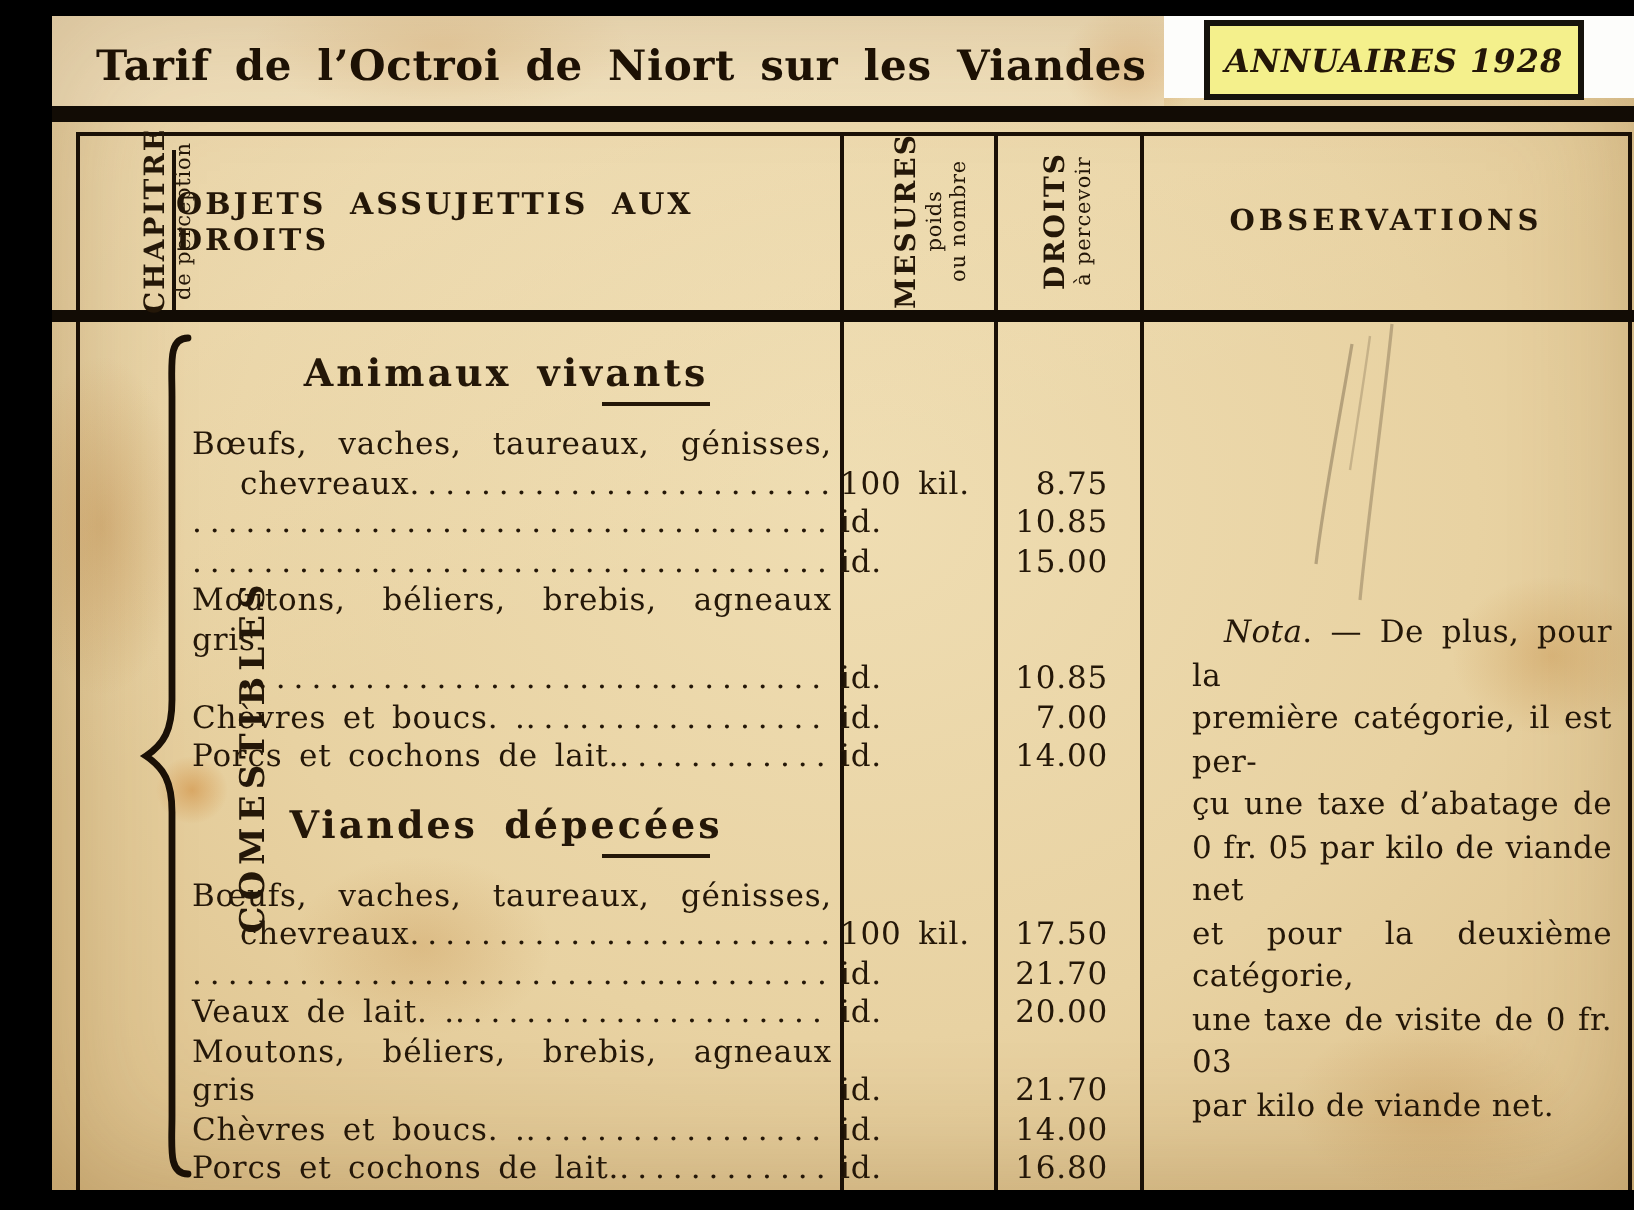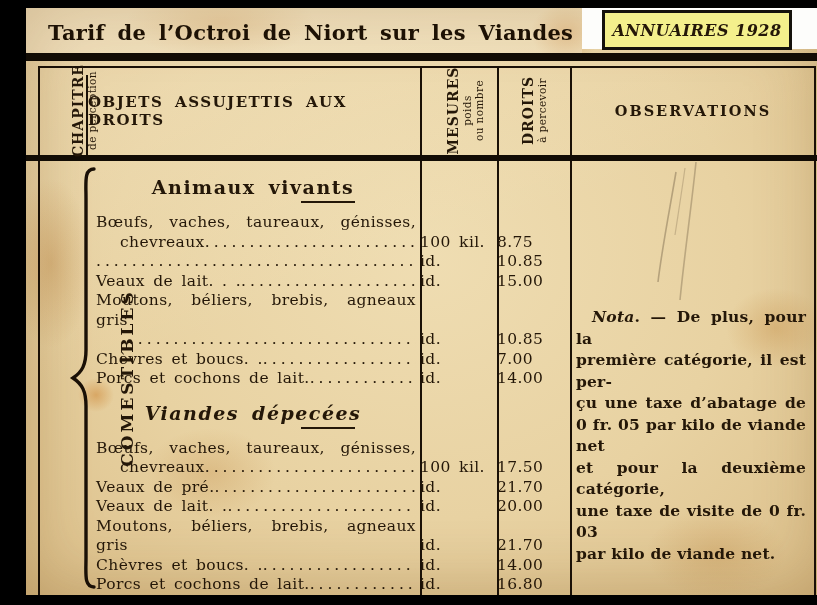--- a/index.html
+++ b/index.html
@@ -52,25 +52,25 @@
   .heading-rule{width:54px;height:2px;background:#241708;margin:2px auto 10px auto;}
   .row{display:flex;align-items:flex-end;font-size:15.5px;line-height:19.5px;
        letter-spacing:.4px;word-spacing:3px;}
   .label{width:334px;box-sizing:border-box;padding-left:10px;padding-right:4px;}
   .l1{text-align:justify;text-align-last:justify;}
   .l2{display:flex;align-items:flex-start;}
   .indent{padding-left:24px;}
   .dots{flex:1;overflow:hidden;white-space:nowrap;letter-spacing:4px;}
   .dots::after{content:"..........................................................................";}
   .measure{width:77px;text-align:left;box-sizing:border-box;}
-  .price{width:73px;text-align:left;box-sizing:border-box;padding-right:16px;}
+  .price{width:73px;text-align:right;box-sizing:border-box;padding-right:16px;}
   
   .obs-note{position:absolute;left:546px;top:298px;width:242px;box-sizing:border-box;
-            padding-left:4px;padding-right:8px;font-size:15.5px;line-height:21.5px;
-            letter-spacing:.2px;font-weight:bold;}
+            padding-left:24px;padding-right:8px;font-size:15.5px;line-height:21.5px;
+            letter-spacing:.2px;}
   .note-line{text-align:justify;text-align-last:justify;}
   .note-line.last{text-align:left;text-align-last:left;}
   .note-line.first{text-indent:16px;}
   .pencil{position:absolute;left:612px;top:152px;}
 </style>
 </head>
 <body>
 
 <div class="stage">
   <div class="paper">
@@ -158,21 +158,20 @@
             <div class="l2">
               <span class="dots"></span>
             </div>
           </div>
         <div class="measure">id.</div>
         <div class="price">10.85</div>
       </div>
       <div class="row">
         <div class="label">
             <div class="l2">
-              <span>Veaux de lait. . .</span>
               <span class="dots"></span>
             </div>
           </div>
         <div class="measure">id.</div>
         <div class="price">15.00</div>
       </div>
       <div class="row">
         <div class="label">
           <div class="l1">Moutons, béliers, brebis, agneaux gris</div>
           <div class="l2 indent">
@@ -196,38 +195,37 @@
         <div class="label">
             <div class="l2">
               <span>Porcs et cochons de lait.</span>
               <span class="dots"></span>
             </div>
           </div>
         <div class="measure">id.</div>
         <div class="price">14.00</div>
       </div>
 
-      <div class="section-heading" style="margin-top:12px;font-style:italic;">Viandes dépecées</div>
+      <div class="section-heading" style="margin-top:12px;">Viandes dépecées</div>
       <div class="heading-rule"></div>
 
       <div class="row">
         <div class="label">
           <div class="l1">Bœufs, vaches, taureaux, génisses,</div>
           <div class="l2 indent">
               <span>chevreaux</span>
               <span class="dots"></span>
             </div>
         </div>
         <div class="measure">100 kil.</div>
         <div class="price">17.50</div>
       </div>
       <div class="row">
         <div class="label">
             <div class="l2">
-              <span>Veaux de pré.</span>
               <span class="dots"></span>
             </div>
           </div>
         <div class="measure">id.</div>
         <div class="price">21.70</div>
       </div>
       <div class="row">
         <div class="label">
             <div class="l2">
               <span>Veaux de lait. .</span>

